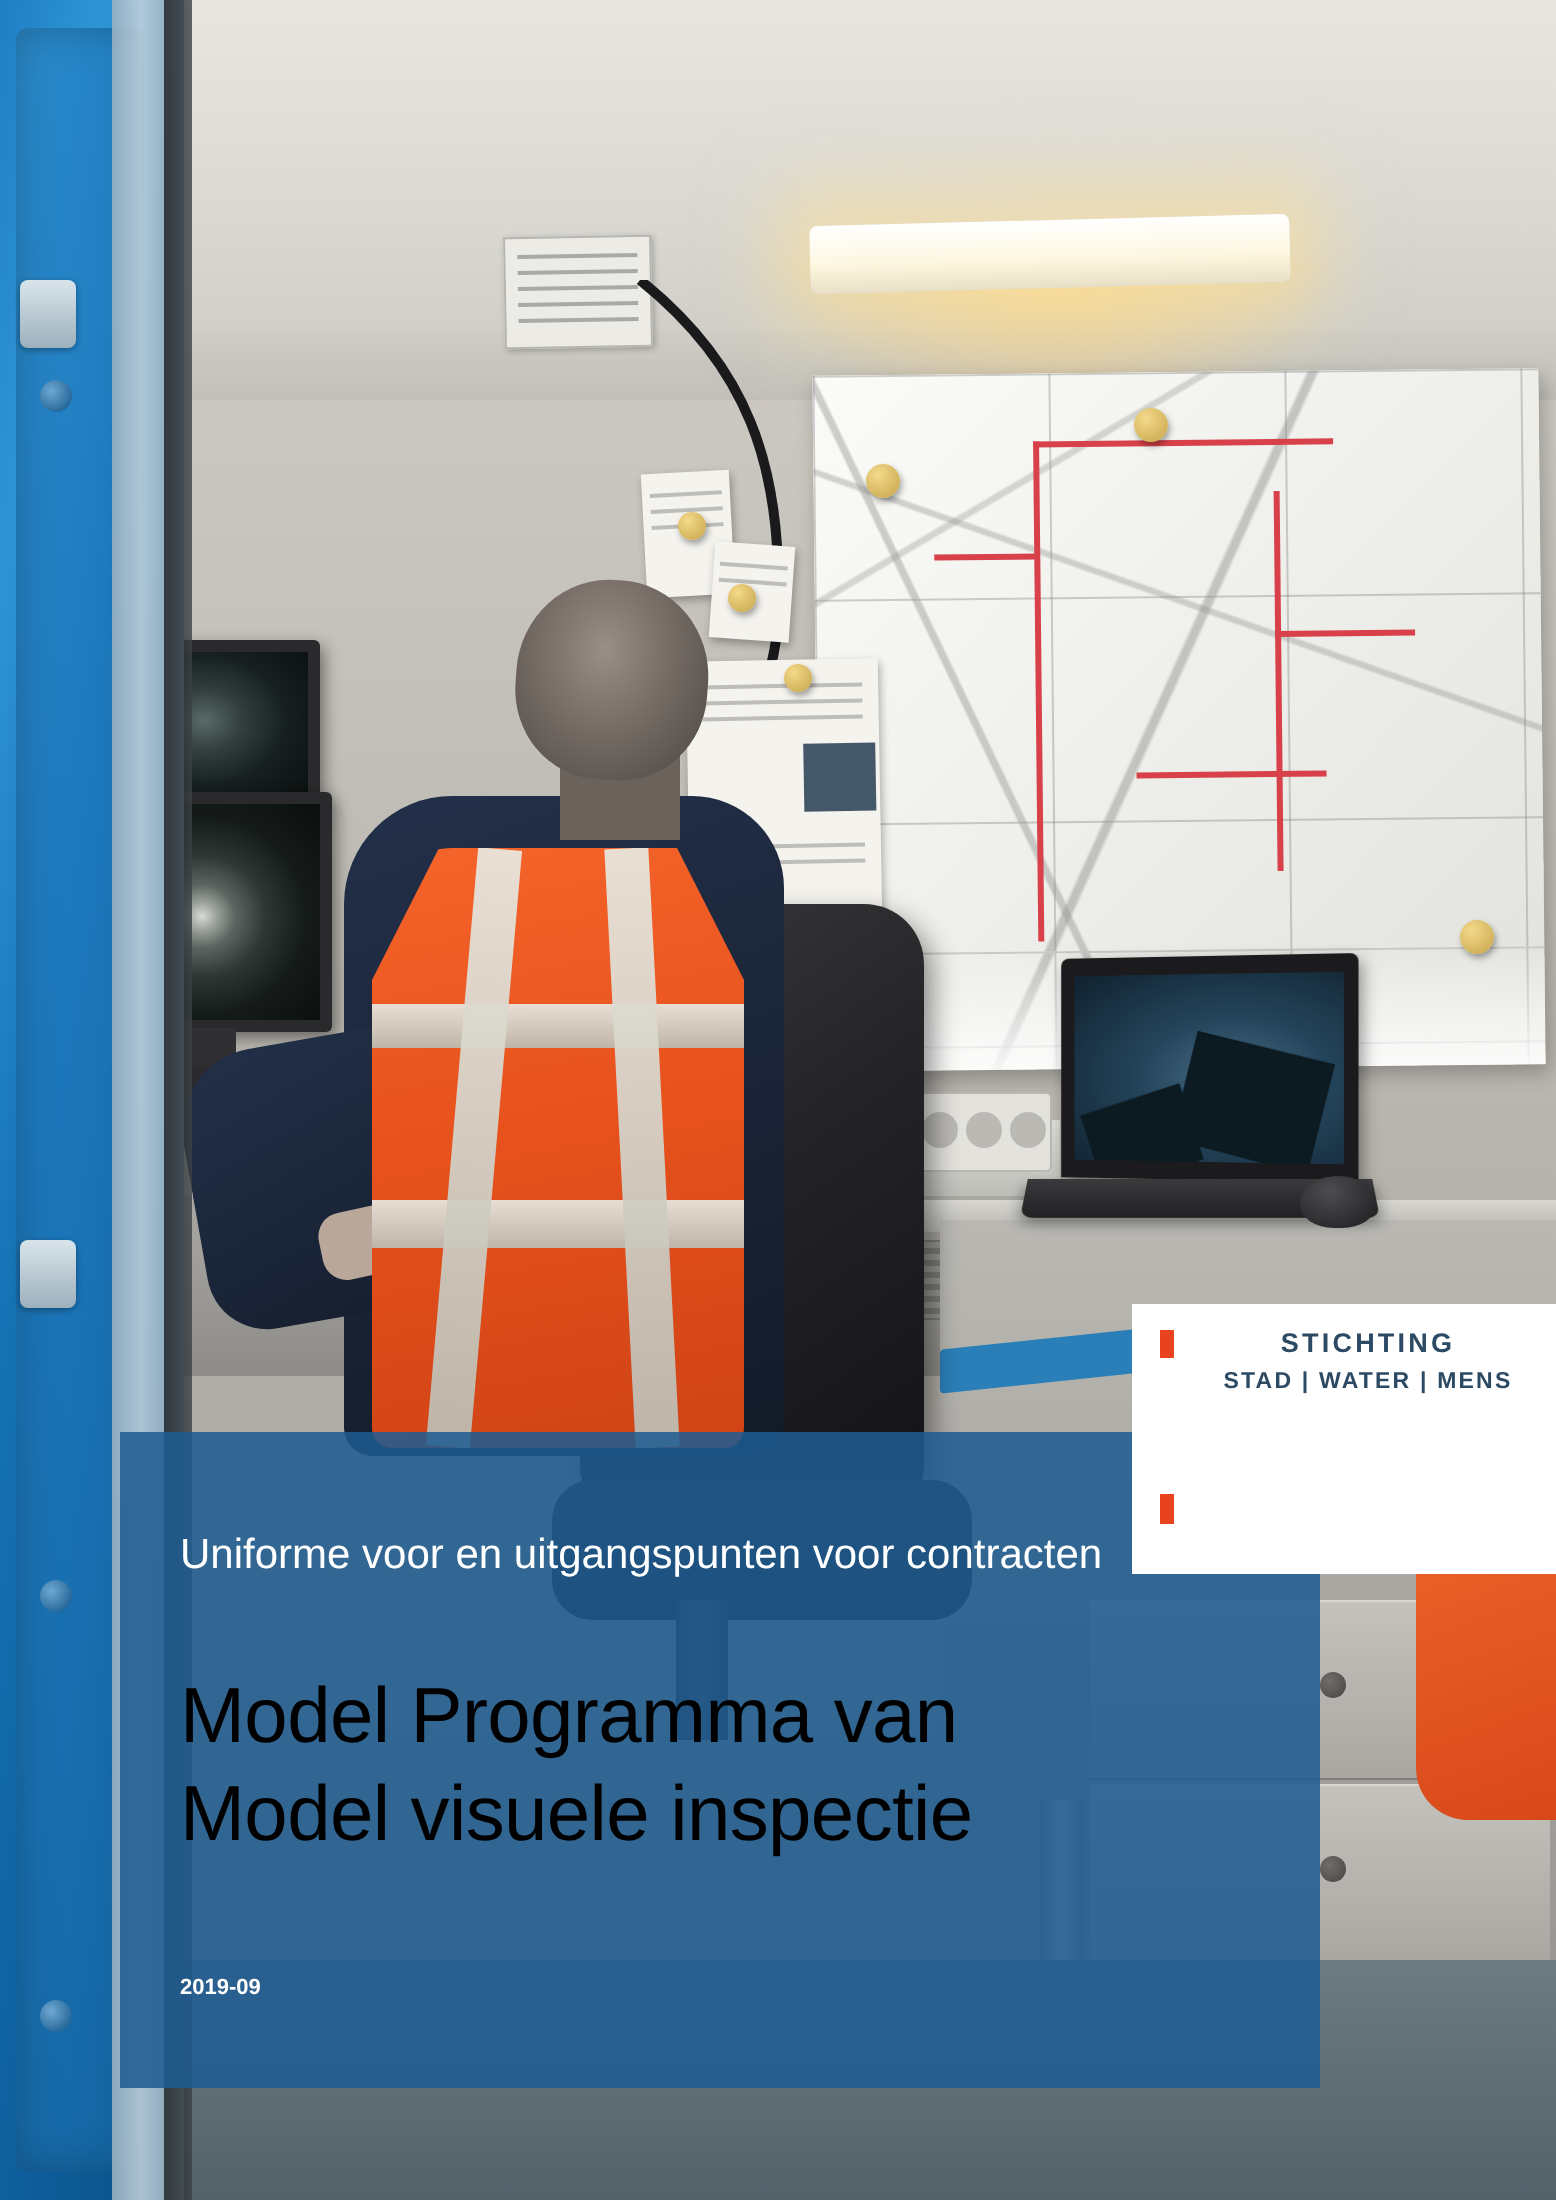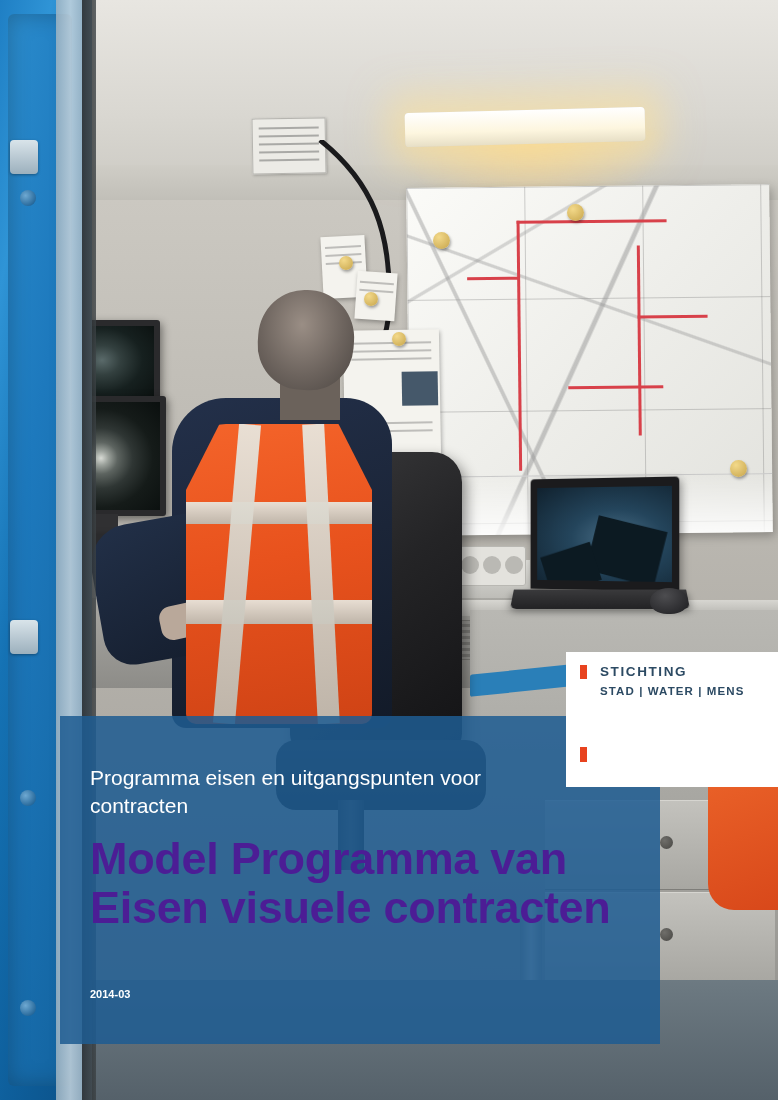--- a/index.html
+++ b/index.html
@@ -380,24 +380,24 @@
     position: absolute;
     left: 30px; top: 48px; width: 470px;
     color: #ffffff;
     font-size: 21px;
     line-height: 28px;
     font-weight: 400;
   }
   .maintitle {
     position: absolute;
     left: 30px; top: 118px; width: 540px;
-    color: #4c1d95;
-    font-size: 45px;
+    color: #000000;
+    font-size: 39px;
     line-height: 49px;
-    font-weight: 700;
+    font-weight: 400;
     letter-spacing: -0.3px;
   }
   .docdate {
     position: absolute;
     left: 30px; top: 272px;
     color: #ffffff;
     font-size: 11px;
     font-weight: 700;
   }
 
@@ -407,20 +407,21 @@
     left: 566px; top: 652px; width: 212px; height: 135px;
     background: #ffffff;
     display: flex;
     align-items: flex-start;
   }
   .logo-inner {
     position: relative;
     padding: 12px 10px 10px 14px;
     width: 100%;
     box-sizing: border-box;
+    text-align: center;
   }
   .logo-bar {
     position: absolute;
     left: 14px;
     width: 7px;
     background: #e8431f;
   }
   .logo-stichting {
     margin-left: 20px;
     color: #2c4a63;
@@ -582,26 +583,26 @@
       <div class="hinge" style="top:620px;"></div>
       <div class="door-dot" style="top:190px;"></div>
       <div class="door-dot" style="top:790px;"></div>
       <div class="door-dot" style="top:1000px;"></div>
     </div>
     <div class="door-strip"></div>
     <div class="door-seal"></div>
   </div>
 
   <div class="title-panel">
-    <div class="kicker">Programma eisen en uitgangspunten voor contracten</div>
+    <div class="kicker">Uniforme voor en uitgangspunten voor contracten</div>
     <div class="maintitle">
       <div>Model Programma van</div>
-      <div>Eisen visuele contracten</div>
-    </div>
-    <div class="docdate">2014-03</div>
+      <div>Model visuele inspectie</div>
+    </div>
+    <div class="docdate">2019-09</div>
   </div>
 
   <div class="logo">
     <div class="logo-inner">
       <div class="logo-bar" style="top:13px;height:14px;"></div>
       <div class="logo-bar" style="top:95px;height:15px;"></div>
       <div class="logo-stichting">STICHTING</div>
       <div class="logo-tagline">STAD | WATER | MENS</div>
     </div>
   </div>

